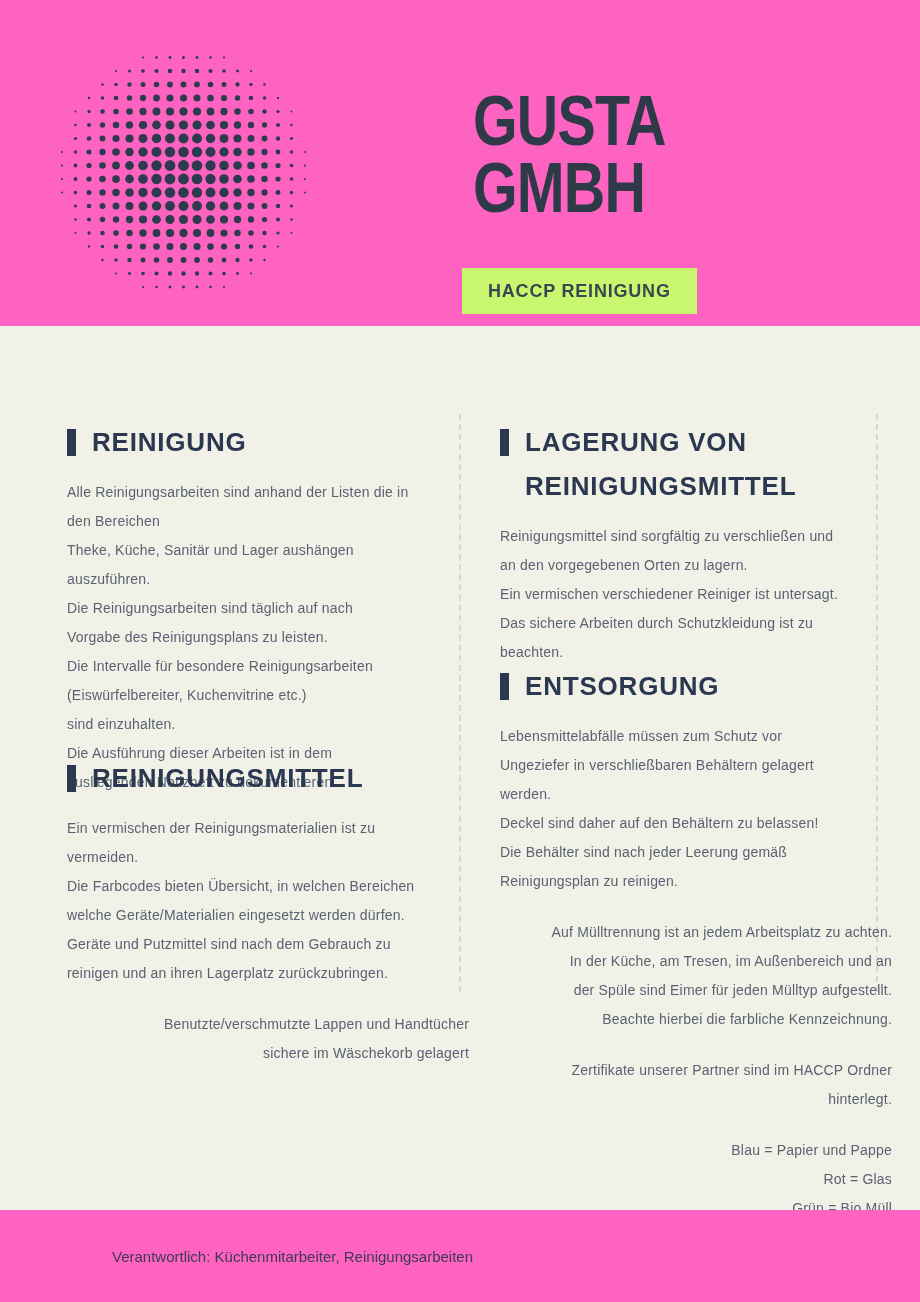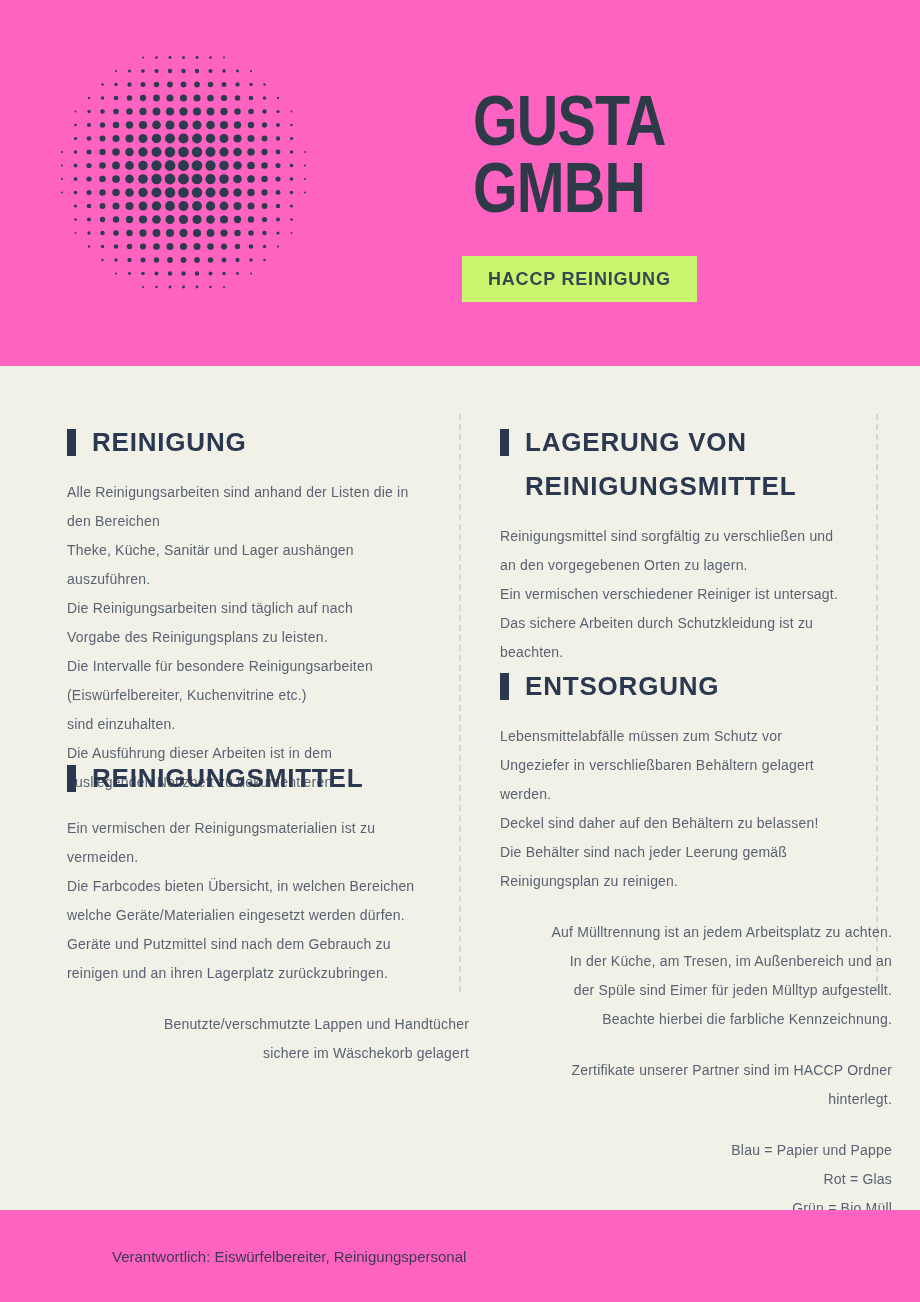--- a/index.html
+++ b/index.html
@@ -2,31 +2,31 @@
 <html><head>
 <meta charset="utf-8">
 <style>
   html,body{margin:0;padding:0;background:#e8e8e8;}
   .page{
     position:relative;width:920px;height:1302px;margin:0 auto;
     background:#F2F1E7;overflow:hidden;
     font-family:"Liberation Sans",sans-serif;
   }
   
-  .header{position:absolute;left:0;top:0;width:920px;height:366px;background:#FF63C1;}
+  .header{position:absolute;left:0;top:0;width:920px;height:326px;background:#FF63C1;}
   .halftone{position:absolute;left:58px;top:40px;}
   .halftone circle{fill:#2E3B4E;}
   .company-title{
     position:absolute;left:473px;top:88px;
     font-size:70px;line-height:67px;font-weight:700;
     color:#2E3A48;letter-spacing:-1px;white-space:pre-line;
     transform:scaleX(0.82);transform-origin:left top;
   }
   .badge{
-    position:absolute;left:462px;top:256px;height:46px;
+    position:absolute;left:462px;top:268px;height:46px;
     background:#C8F76F;color:#37474F;
     font-size:18px;font-weight:700;letter-spacing:0.8px;
     line-height:46px;padding:0 26px;white-space:nowrap;
   }
   
   .divider{position:absolute;top:414px;height:578px;width:0;border-left:2px dashed #D9D6CB;}
   .divider-mid{left:459px;}
   .divider-right{left:876px;}
   .section{position:absolute;width:402px;color:#596273;}
   .sec-left{left:57px;margin-left:10px;}
@@ -397,16 +397,16 @@
 hinterlegt.</p>
     <p class="gap">Blau = Papier und Pappe
 Rot = Glas
 Grün = Bio Müll
 Schwarz = Restmüll
 Gelb = Plastikumverpackungen (Entsorgung in Tonne
 ohne Säcke)</p>
   </div>
 
   <div class="footer">
-    <div class="footer-text">Verantwortlich: Eiswürfelbereiter, Reinigungspersonal</div>
+    <div class="footer-text">Verantwortlich: Küchenmitarbeiter, Reinigungsarbeiten</div>
   </div>
 
 </div>
 
 </body></html>

